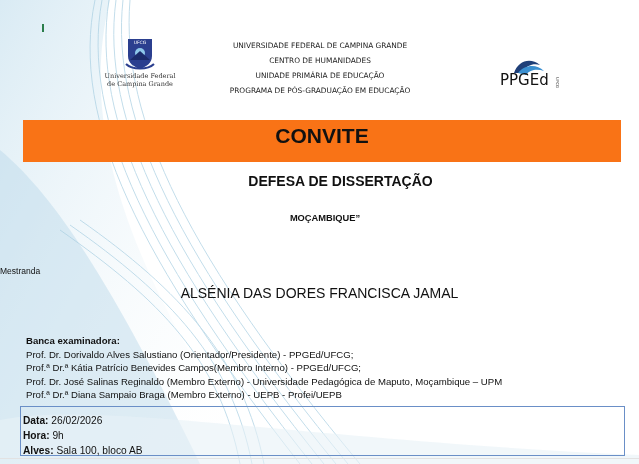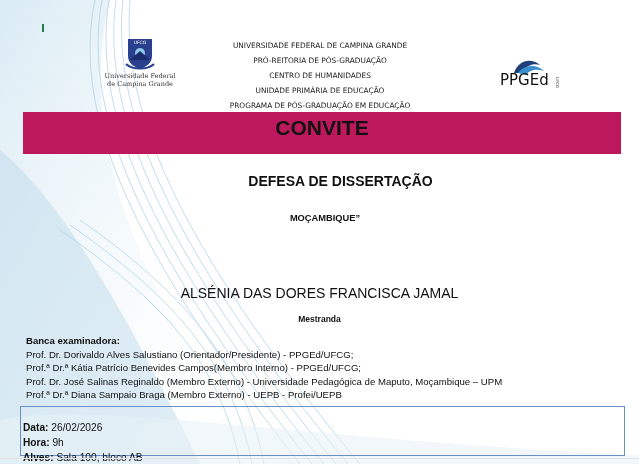--- a/index.html
+++ b/index.html
@@ -9,29 +9,29 @@
     font-family: "Liberation Sans", sans-serif;
     color: #111;
   }
   .bg-waves { position: absolute; left: 0; top: 0; width: 639px; height: 464px; z-index: 0; }
   .layer { position: absolute; z-index: 1; }
   .logo-ufcg { left: 100px; top: 38px; width: 80px; height: 60px; text-align: center; }
   .logo-ufcg .shield { width: 32px; height: 34px; margin: 0 auto; display: block; }
   .logo-ufcg .cap { font-family: "DejaVu Serif", serif; font-size: 6.5px; color: #333; line-height: 8px; }
   .header { left: 190px; top: 38px; width: 260px; text-align: center; font-family: "DejaVu Sans", sans-serif; font-weight: normal; font-size: 7.4px; line-height: 15px; color: #1a1a1a; }
   .logo-ppged { left: 496px; top: 55px; width: 70px; height: 36px; }
-  .banner { left: 23px; top: 112px; width: 598px; height: 42px; background: #be185d; text-align: center; }
+  .banner { left: 23px; top: 120px; width: 598px; height: 42px; background: #f97316; text-align: center; }
   .banner span { font-weight: bold; font-size: 21px; line-height: 30px; color: #111; display: block; padding-top: 1px; }
   .subtitle { left: 0; width: 639px; top: 173px; text-align: center; font-weight: bold; font-size: 14px; padding-left: 21px; }
   .thesis { left: 30px; width: 590px; top: 211px; text-align: center; font-weight: bold; font-size: 9.3px; line-height: 15px; }
-  .role { left: 0; width: 639px; top: 266px; text-align: center; font-weight: bold; font-size: 8.5px; margin-top: 48px; }
+  .role { left: 0; width: 639px; top: 266px; text-align: left; font-weight: normal; font-size: 8.5px; }
   .student { left: 0; width: 639px; top: 285px; text-align: center; font-size: 14px; }
   .committee { left: 26px; top: 334px; width: 600px; font-size: 9.6px; line-height: 13.5px; }
   .committee .title { font-weight: bold; }
-  .details { left: 20px; top: 406px; width: 605px; height: 50px; border: 1.5px solid #6a8fc7; padding: 13px 2px; box-sizing: border-box; font-size: 10.2px; line-height: 15px; }
+  .details { left: 20px; top: 406px; width: 605px; height: 50px; border: 1.5px solid #6a8fc7; padding: 6px 2px; box-sizing: border-box; font-size: 10.2px; line-height: 15px; }
   .details b { font-weight: bold; }
   .bottom-line { left: 0; top: 458px; width: 639px; height: 1px; background: #e2e2e2; }
   .green-mark { left: 42px; top: 24px; width: 2px; height: 8px; background: #2a7d4b; }
 </style>
 </head>
 <body>
 
 <svg class="bg-waves" viewBox="0 0 639 464" xmlns="http://www.w3.org/2000/svg">
   <defs>
     <linearGradient id="g1" x1="0" y1="0" x2="1" y2="1">
@@ -65,21 +65,20 @@
     <circle cx="16" cy="15" r="5" fill="#8ec7ea"></circle>
     <path d="M6,22 L16,13 L26,22 Z" fill="#1c2b6b"></path>
     <path d="M2,26 C8,32 24,32 30,26" stroke="#2b3f8f" stroke-width="2" fill="none"></path>
   </svg>
   <div class="cap">Universidade Federal</div>
   <div class="cap">de Campina Grande</div>
 </div>
 
 <div class="layer header">
   <div>UNIVERSIDADE FEDERAL DE CAMPINA GRANDE</div>
-  <div>PRÓ-REITORIA DE PÓS-GRADUAÇÃO</div>
   <div>CENTRO DE HUMANIDADES</div>
   <div>UNIDADE PRIMÁRIA DE EDUCAÇÃO</div>
   <div>PROGRAMA DE PÓS-GRADUAÇÃO EM EDUCAÇÃO</div>
 </div>
 
 <svg class="layer logo-ppged" viewBox="0 0 70 36">
   <path d="M18,18 C22,6 34,2 44,10 C38,8 30,10 26,18 Z" fill="#1f3f78"></path>
   <path d="M22,18 C28,10 40,8 48,16 C42,14 34,14 30,20 Z" fill="#3a8fd0"></path>
   <text x="4" y="30" font-size="15" font-family="DejaVu Sans, sans-serif" fill="#111">PPGEd</text>
   <text x="60" y="22" font-size="4" font-family="DejaVu Sans, sans-serif" fill="#333" transform="rotate(90 60 22)">UFCG</text>

